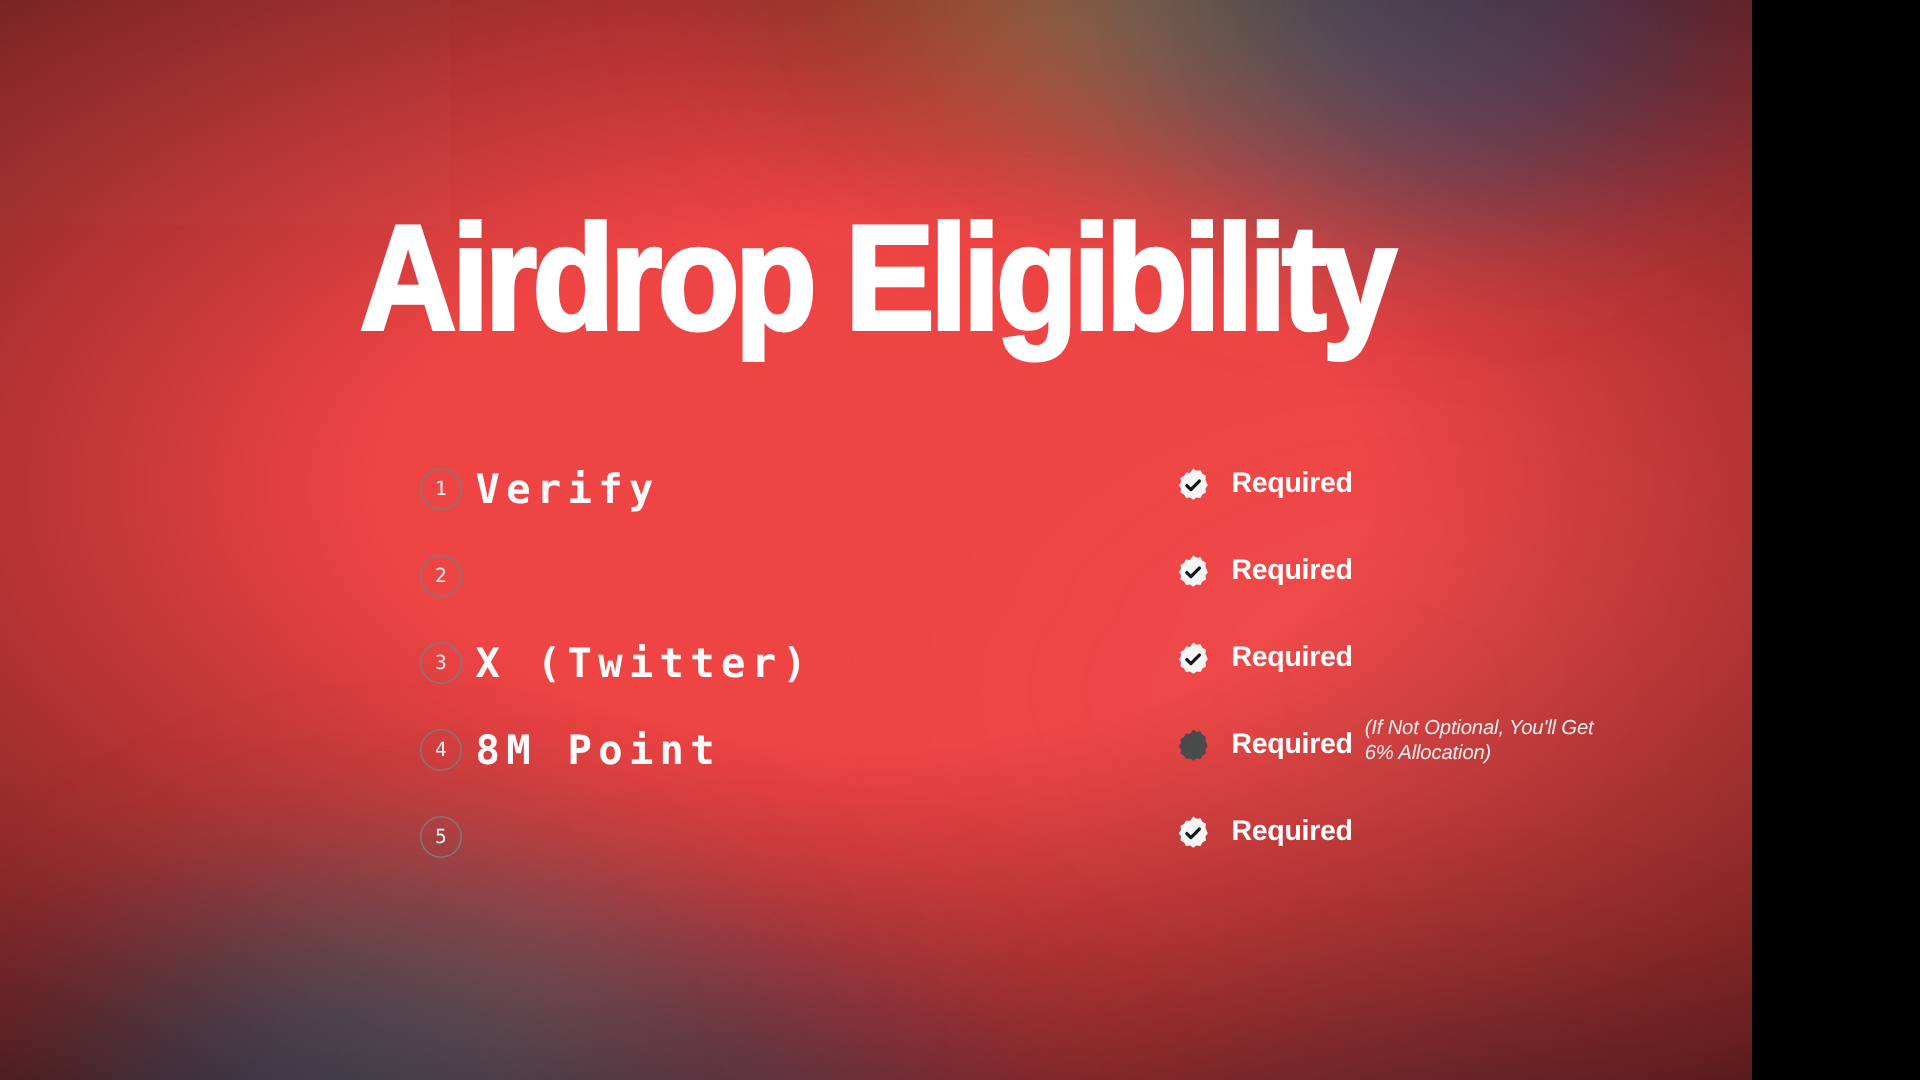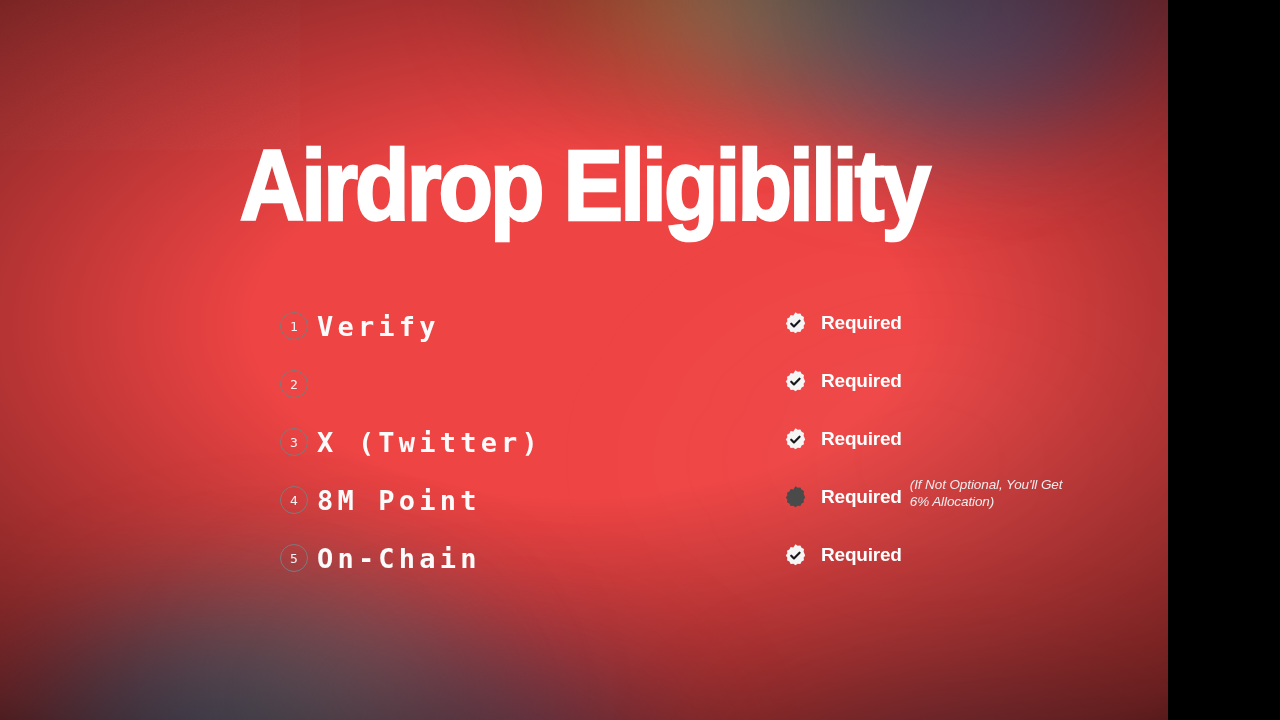--- a/index.html
+++ b/index.html
@@ -331,21 +331,20 @@
           <div class="status-note">
             <span>(If Not Optional, You'll Get</span>
             <span class="note-l2">6% Allocation)</span>
           </div>
         </div>
       </div>
 
       <div class="row">
         <div class="row-left">
           <div class="num-circle">5</div>
-          <div class="step-label">On-Chain</div>
         </div>
         <div class="row-right">
           <div class="badge">
             <svg viewBox="0 0 24 24">
               <path fill="#f5f5f5" d="M12 1.2l2.1 1.5 2.55-.35 1.2 2.3 2.3 1.2-.35 2.55L21.3 12l-1.5 2.1.35 2.55-2.3 1.2-1.2 2.3-2.55-.35L12 21.3l-2.1-1.5-2.55.35-1.2-2.3-2.3-1.2.35-2.55L2.7 12l1.5-2.1-.35-2.55 2.3-1.2 1.2-2.3 2.55.35z"></path>
               <path fill="none" stroke="#17181b" stroke-width="2.1" stroke-linecap="round" stroke-linejoin="round" d="M7.9 12.2l2.6 2.6 5.4-5.5"></path>
             </svg>
           </div>
           <div class="status-text">Required</div>
         </div>

